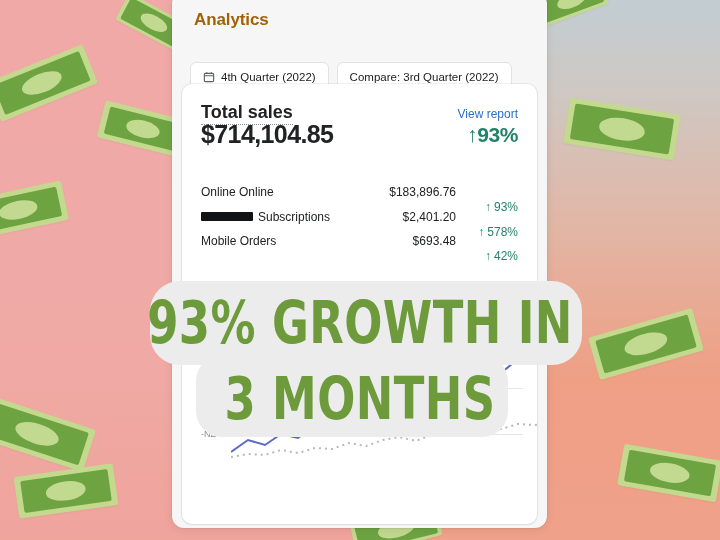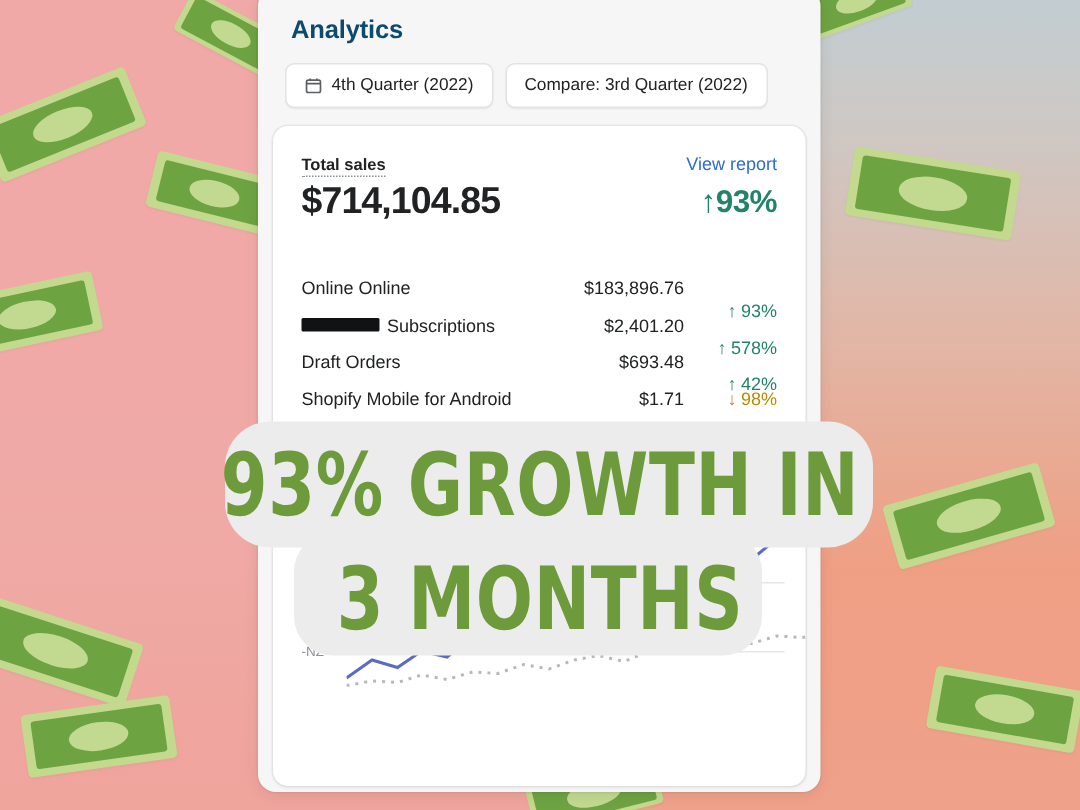--- a/index.html
+++ b/index.html
@@ -78,21 +78,21 @@
     box-shadow: 0 0 0 1px rgba(0,0,0,0.04), 0 2px 10px rgba(0,0,0,0.08);
     overflow: hidden;
   }
 
   .card-title {
     position: absolute;
     left: 22px;
     top: 18px;
     font-size: 17px;
     font-weight: bold;
-    color: #0c4a6e;
+    color: #a16207;
     letter-spacing: -0.1px;
   }
 
   .filters {
     position: absolute;
     left: 18px;
     top: 50px;
     display: flex;
     gap: 8px;
   }
@@ -102,20 +102,21 @@
     gap: 6px;
     height: 30px;
     padding: 0 12px;
     background: #ffffff;
     border: 1px solid #e1e3e5;
     border-radius: 6px;
     font-size: 11.5px;
     color: #202223;
     white-space: nowrap;
     box-shadow: 0 1px 0 rgba(22,29,37,0.05);
+    margin-top: 20px;
   }
   .cal-icon { width: 12px; height: 12px; flex: 0 0 auto; }
 
   .panel {
     position: absolute;
     left: 10px;
     top: 92px;
     width: 355px;
     height: 440px;
     background: #ffffff;
@@ -127,21 +128,21 @@
   .panel-head {
     position: absolute;
     left: 19px;
     top: 18px;
     right: 19px;
     display: flex;
     justify-content: space-between;
     align-items: baseline;
   }
   .total-label {
-    font-size: 11px;
+    font-size: 18px;
     font-weight: bold;
     color: #202223;
     border-bottom: 1px dotted #8c9196;
     padding-bottom: 1px;
   }
   .view-report {
     font-size: 12px;
     color: #2c6ecb;
   }
 
@@ -386,37 +387,28 @@
             <span>Subscriptions</span>
           </span>
           <span class="amount">$2,401.20</span>
           <span class="delta up">
             <span class="arr">↑</span><span>578%</span>
           </span>
         </div>
 
         <div class="srow">
           <span class="name">
-            <span>Draft Orders</span>
+            <span>Mobile Orders</span>
           </span>
           <span class="amount">$693.48</span>
           <span class="delta up">
             <span class="arr">↑</span><span>42%</span>
           </span>
         </div>
 
-        <div class="srow">
-          <span class="name">
-            <span>Shopify Mobile for Android</span>
-          </span>
-          <span class="amount">$1.71</span>
-          <span class="delta down">
-            <span class="arr">↓</span><span>98%</span>
-          </span>
-        </div>
 
       </div>
 
       <div class="chart-zone">
         <div class="gridline" style="top:12px;"></div>
         <div class="gridline" style="top:58px;"></div>
         <div class="gridline" style="top:104px;"></div>
         <div class="gridline" style="top:150px;"></div>
         <div class="y-tick" style="top:150px;">-NZ-</div>
         <svg class="spark" viewBox="0 0 320 120" preserveAspectRatio="none">

